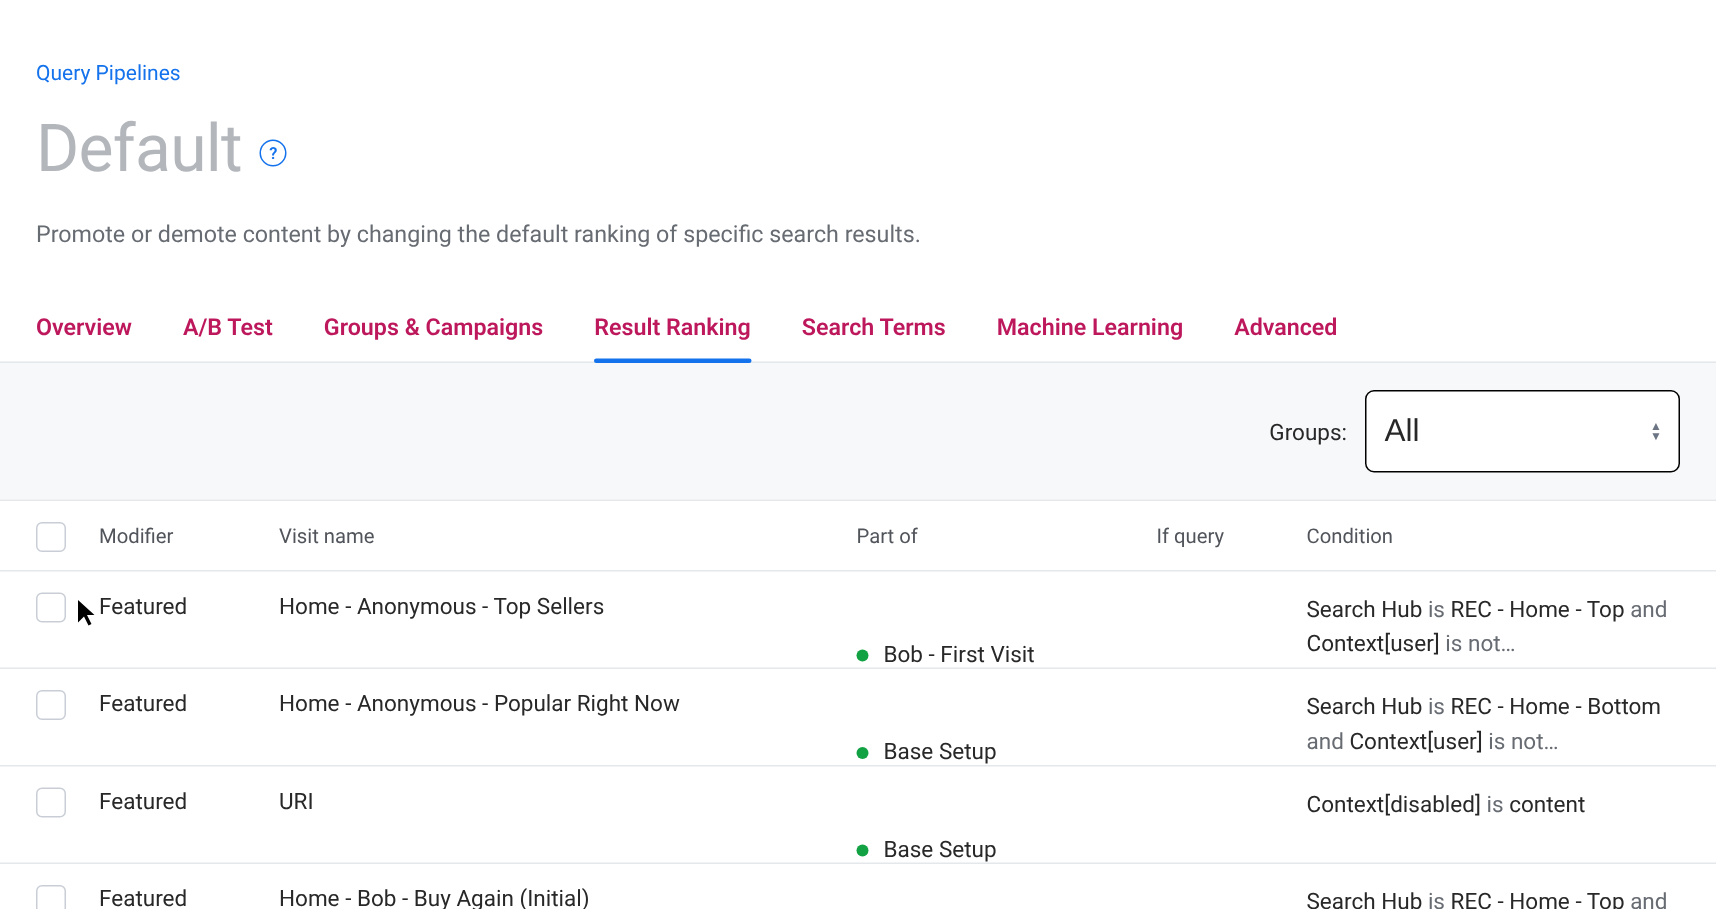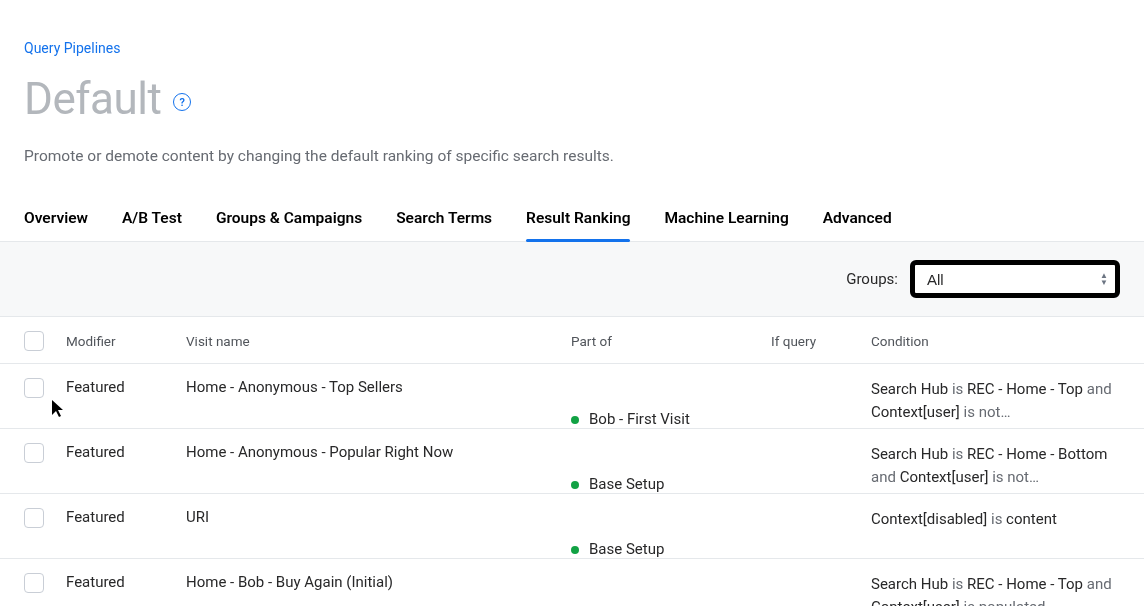--- a/index.html
+++ b/index.html
@@ -50,21 +50,21 @@
     font-size: 15.5px;
     color: #676B72;
   }
   .tabs {
     margin-top: 44px;
     display: flex;
     gap: 34px;
   }
   .tab {
     font-size: 15.5px;
-    color: #000000;
+    color: #be185d;
     font-weight: 600;
     padding-bottom: 14px;
     cursor: pointer;
     white-space: nowrap;
   }
   .tab.active {
     position: relative;
   }
   .tab.active::after {
     content: "";
@@ -90,24 +90,24 @@
     font-size: 15px;
     color: #282829;
   }
   .select-wrap {
     position: relative;
     width: 210px;
   }
   .group-select {
     width: 100%;
     background: #fff;
-    border: 5px solid #000000;
+    border: 1px solid #000000;
     border-radius: 6px;
-    height: 38px;
-    font-size: 15px;
+    height: 55px;
+    font-size: 21px;
     padding: 0 12px;
     color: #282829;
     appearance: none;
   }
   .select-caret {
     position: absolute;
     right: 12px;
     top: 50%;
     transform: translateY(-50%);
     display: flex;
@@ -196,22 +196,22 @@
   <div class="title-row">
     <h1 class="title">Default</h1>
     <span class="help-icon">?</span>
   </div>
   <p class="description">Promote or demote content by changing the default ranking of specific search results.</p>
 
   <div class="tabs" id="tabs">
       <div class="tab">Overview</div>
       <div class="tab">A/B Test</div>
       <div class="tab">Groups &amp; Campaigns</div>
+      <div class="tab active">Result Ranking</div>
       <div class="tab">Search Terms</div>
-      <div class="tab active">Result Ranking</div>
       <div class="tab">Machine Learning</div>
       <div class="tab">Advanced</div>
     </div>
 </div>
 
 <div class="content-area">
   <div class="groups-bar">
     <span class="groups-label">Groups:</span>
     <div class="select-wrap">
       <input class="group-select" readonly="" value="All" style="">

